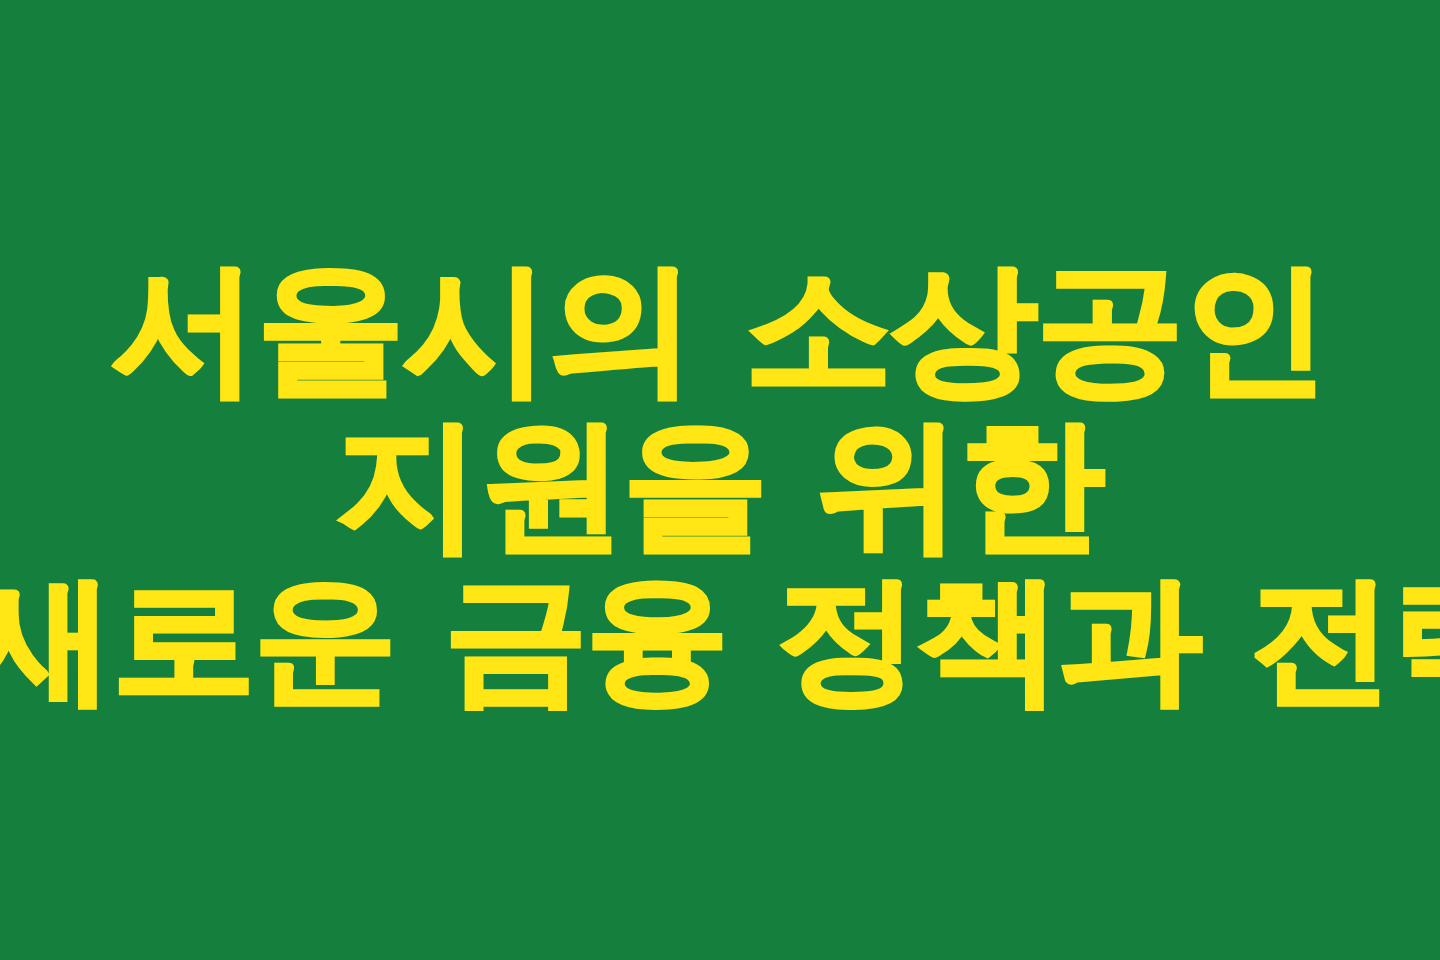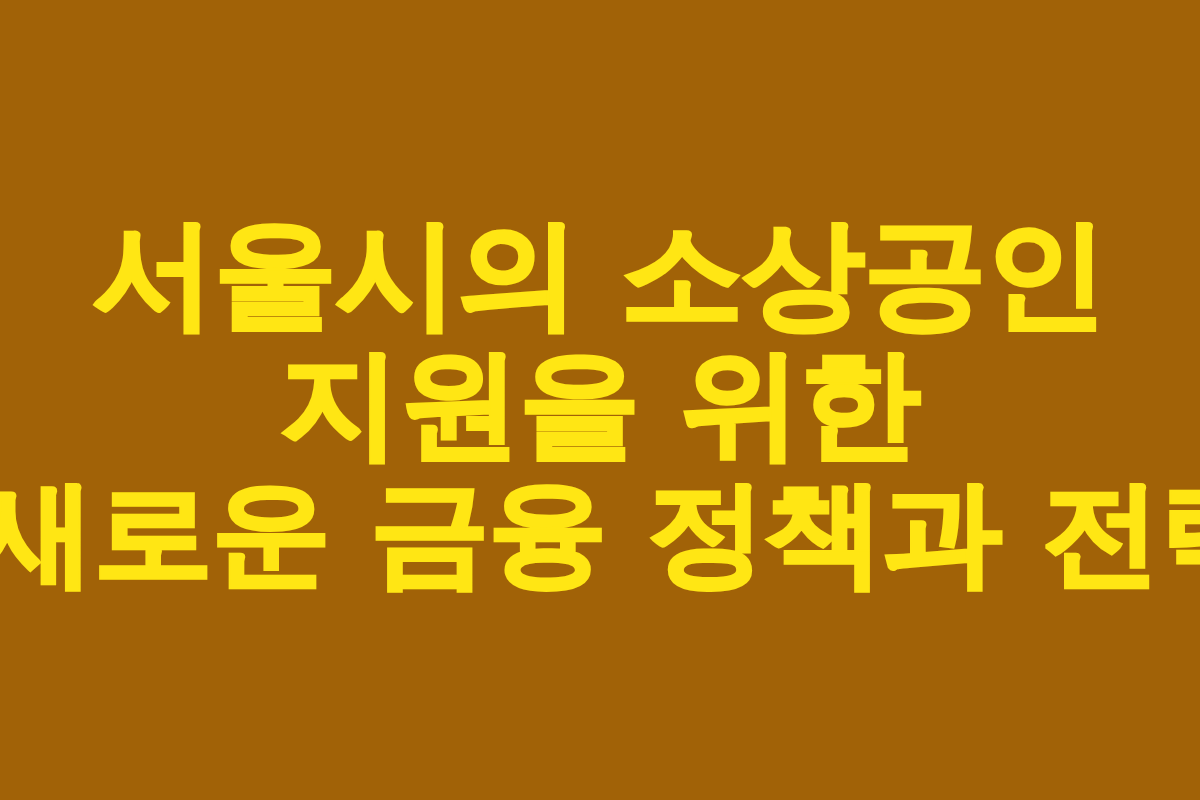--- a/index.html
+++ b/index.html
@@ -68,21 +68,21 @@
   }
 
   .headline-line.line-3 {
     font-size: 114px;
     transform: scaleX(1.04);
   }
 </style>
 </head>
 <body>
 
-<div id="title-card" style="background: #a16207;">
+<div id="title-card" style="background: #15803d;">
 
   <div class="headline-block">
 
     <span class="headline-line line-1" style="color: rgb(255, 230, 20); -webkit-text-stroke: 3.5px rgb(255, 230, 20);">서울시의 소상공인</span>
 
     <span class="headline-line line-2" style="color: rgb(255, 230, 20); -webkit-text-stroke: 3.5px rgb(255, 230, 20);">지원을 위한</span>
 
     <span class="headline-line line-3" style="color: rgb(255, 230, 20); -webkit-text-stroke: 3.5px rgb(255, 230, 20);">새로운 금융 정책과 전략</span>
 
   </div>

